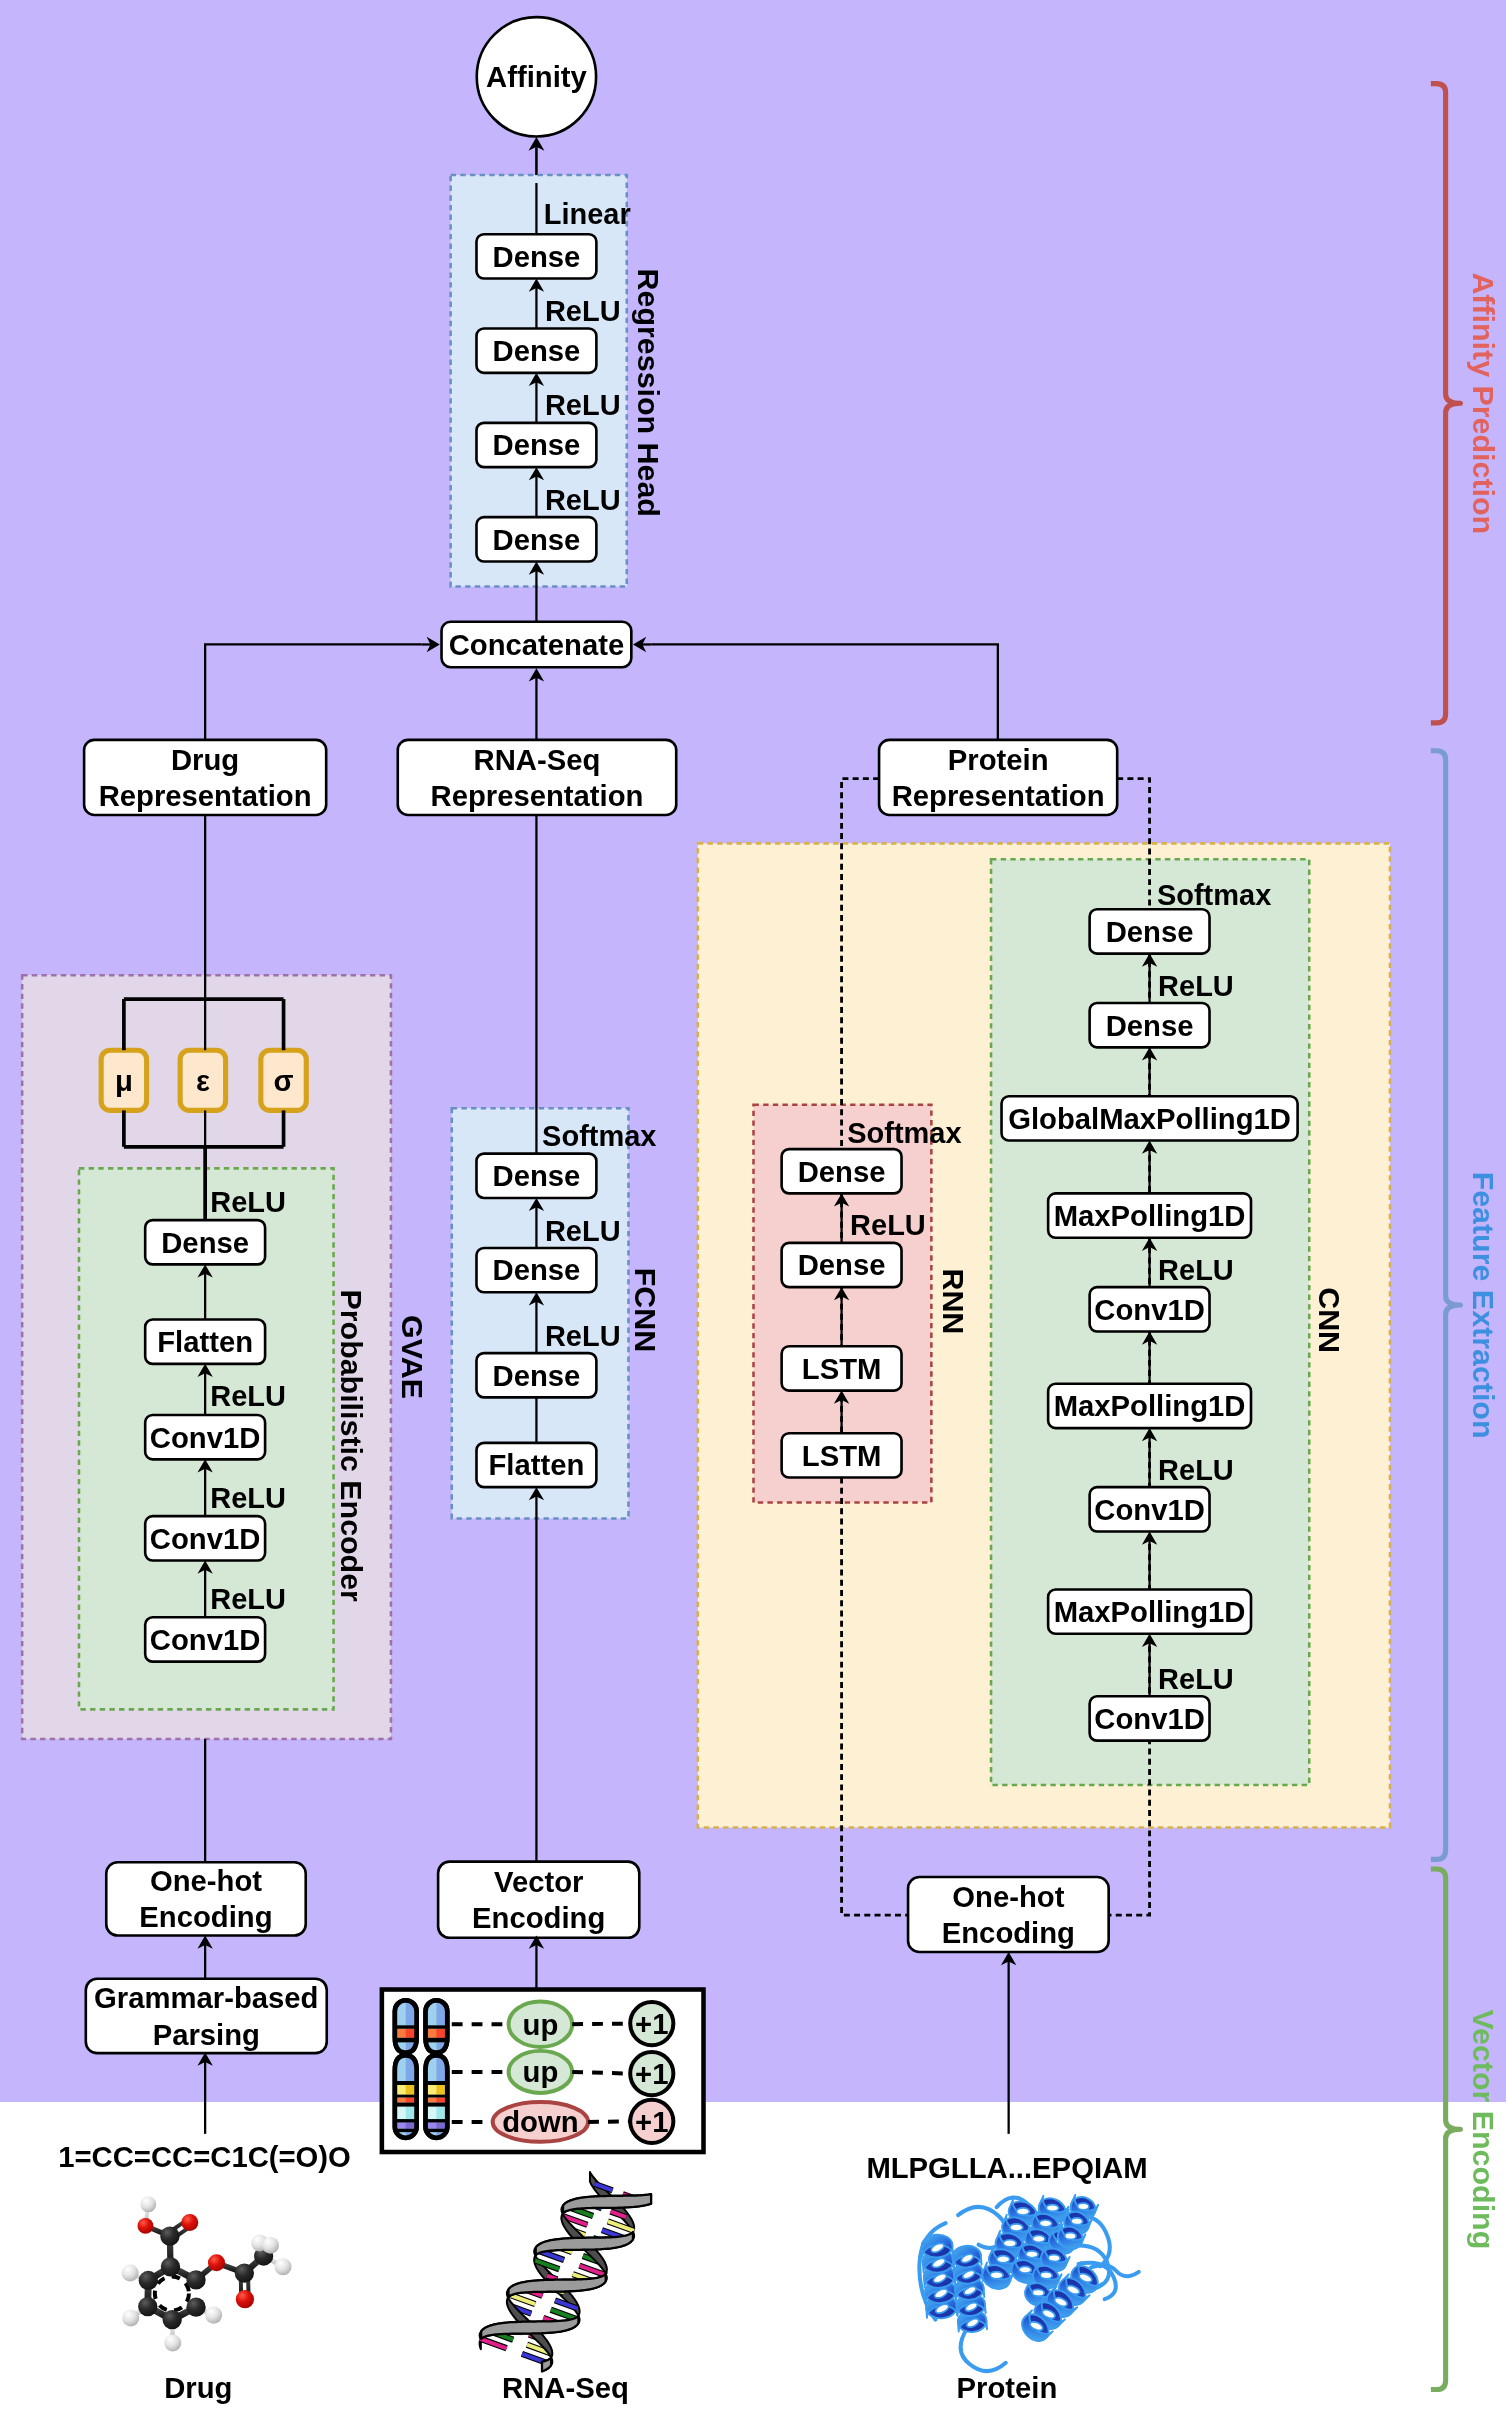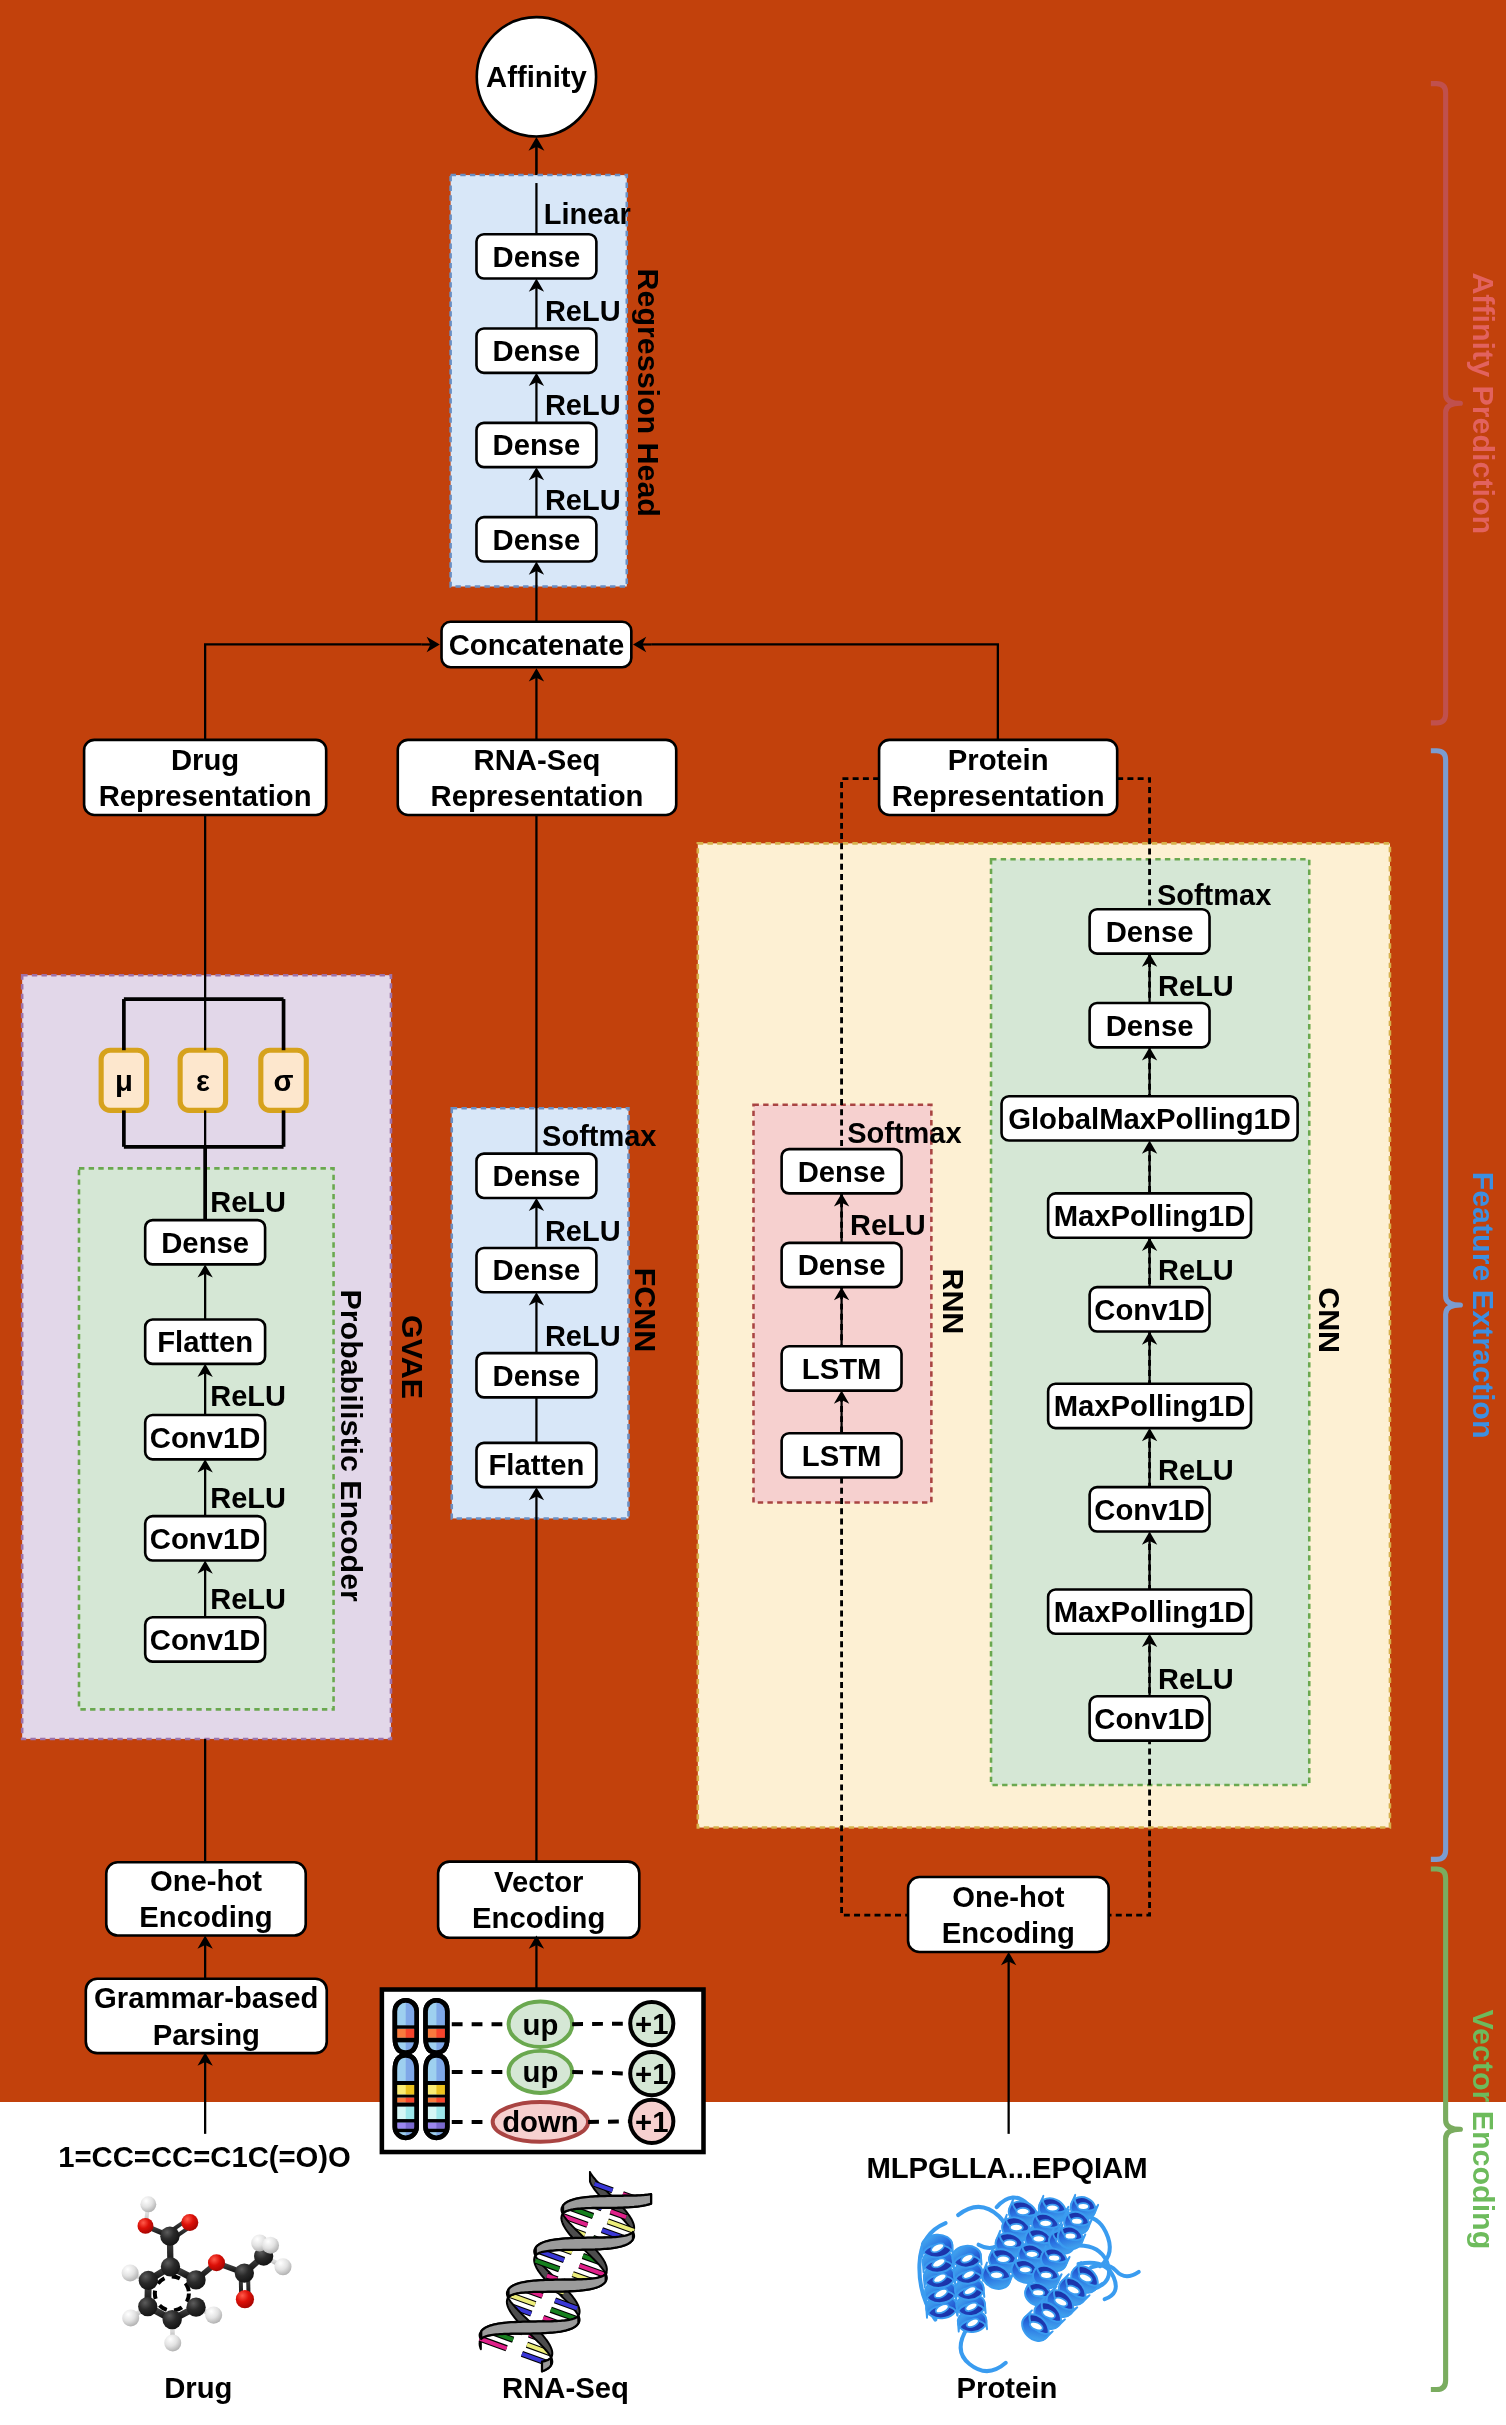--- a/index.html
+++ b/index.html
@@ -1,17 +1,17 @@
 <!DOCTYPE html>
 <html style="font-size:9px"><head>
 <meta charset="utf-8">
 <style>
   html,body{margin:0;padding:0;background:#fff;}
   body{width:1507px;height:2426px;overflow:hidden;font-family:"Liberation Sans",sans-serif;}
-  #root{position:relative;width:1507px;height:2102px;background:#c2410c;}
+  #root{position:relative;width:1507px;height:2102px;background:#c4b5fd;}
   svg{display:block;shape-rendering:geometricPrecision;}
   .t{font-family:"Liberation Sans",sans-serif;font-weight:bold;fill:#000;text-anchor:middle;}
 </style>
 </head>
 <body>
 
 <div id="root">
 <svg width="1507" height="2426" viewBox="0 0 2652 4269">
 <g>
 <circle cx="944" cy="135" r="105" fill="#fff" stroke="#000" stroke-width="4.6"></circle>

